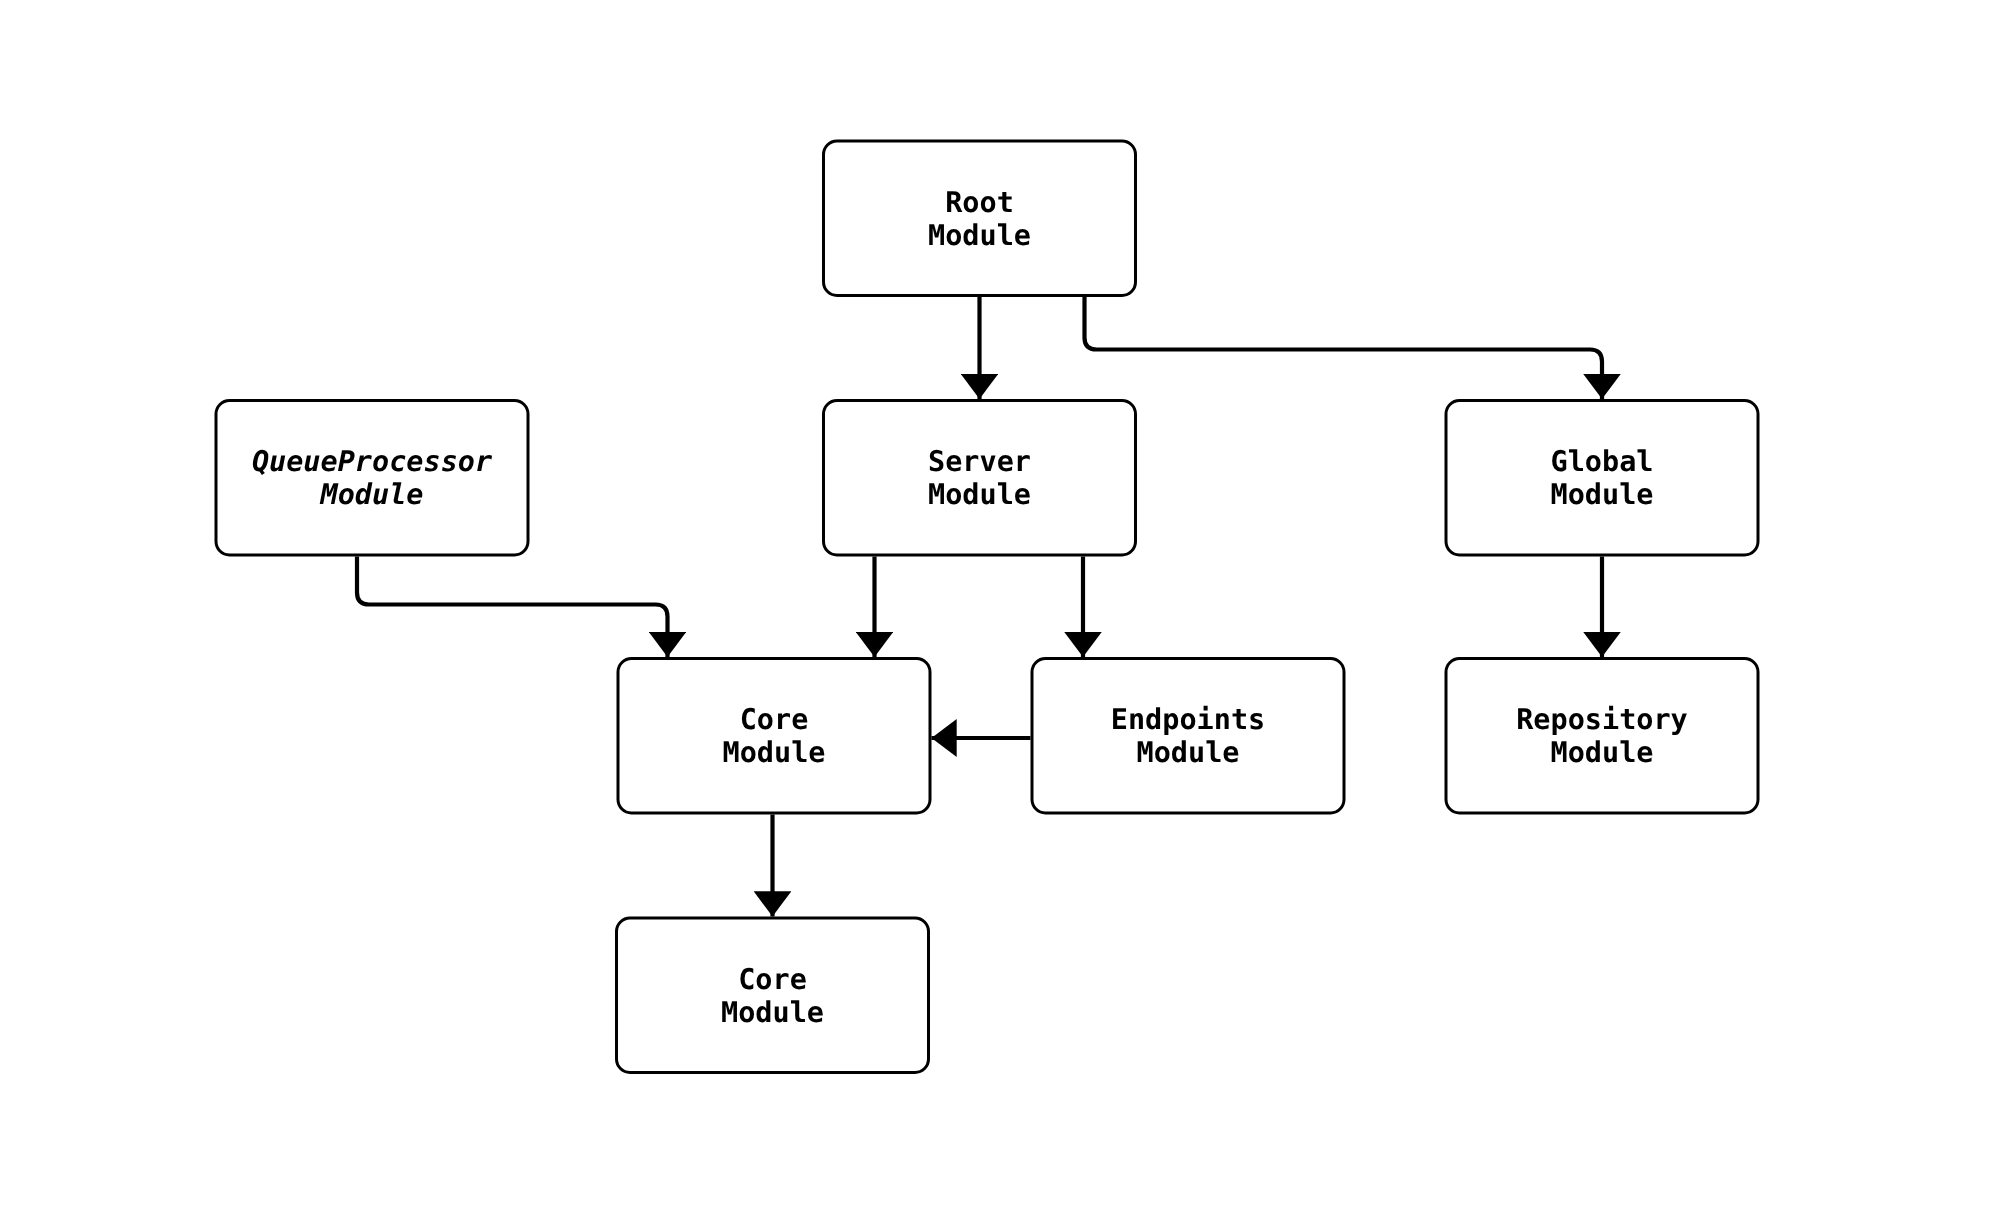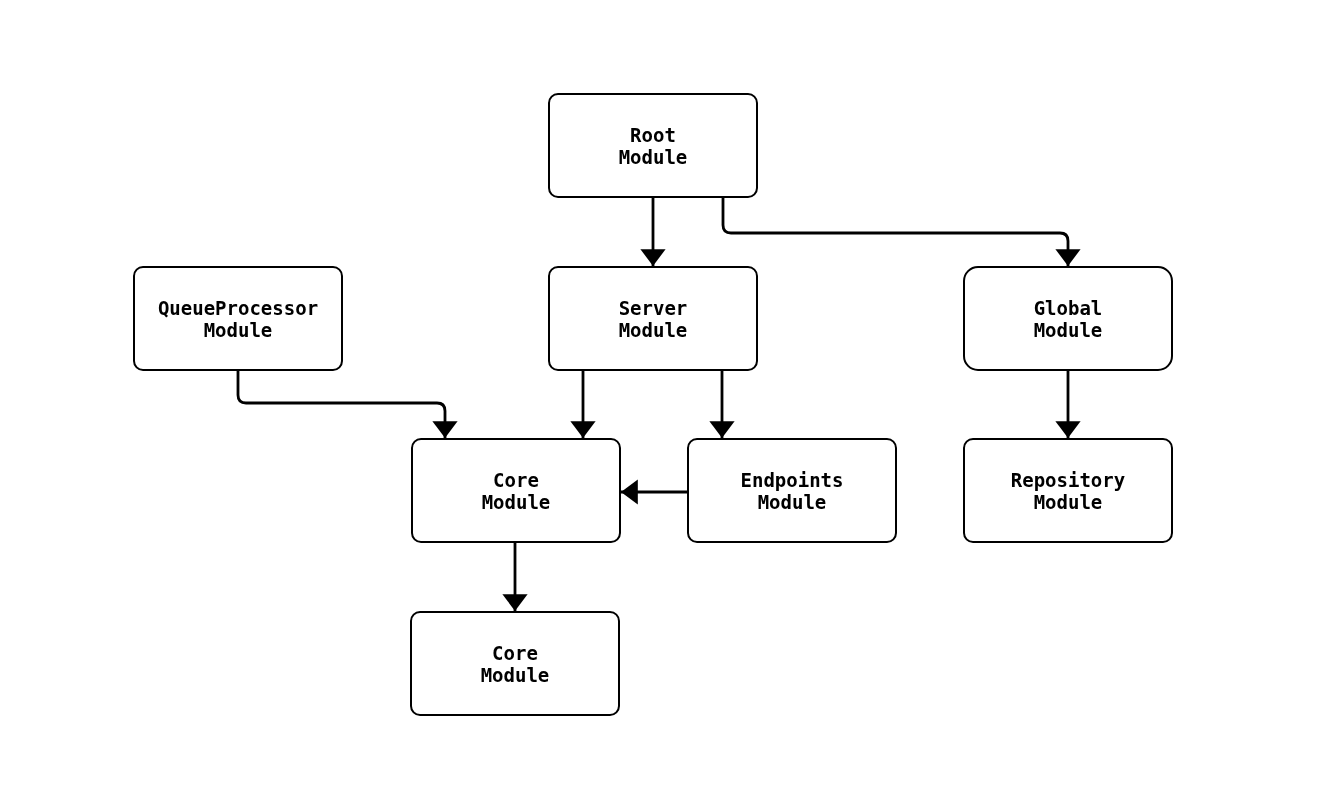--- a/index.html
+++ b/index.html
@@ -64,31 +64,31 @@
     <path class="edge" d="M 687 492 L 621 492" marker-end="url(#arrowhead)"></path>
     <path class="edge" d="M 515 543 L 515 611" marker-end="url(#arrowhead)"></path>
     <path class="edge" d="M 1068 371 L 1068 438" marker-end="url(#arrowhead)"></path>
   </svg>
 
   <div class="node" style="left:548px; top:93px;">
     <span>Root</span>
     <span>Module</span>
   </div>
 
-  <div class="node" style="left:133px; top:266px;">
+  <div class="node" style="left:143px; top:266px;font-style:italic;">
     <span>QueueProcessor</span>
     <span>Module</span>
   </div>
 
   <div class="node" style="left:548px; top:266px;">
     <span>Server</span>
     <span>Module</span>
   </div>
 
-  <div class="node" style="left:963px; top:266px;border-radius:15px;">
+  <div class="node" style="left:963px; top:266px;">
     <span>Global</span>
     <span>Module</span>
   </div>
 
   <div class="node" style="left:411px; top:438px;">
     <span>Core</span>
     <span>Module</span>
   </div>
 
   <div class="node" style="left:687px; top:438px;text-align:center;">

